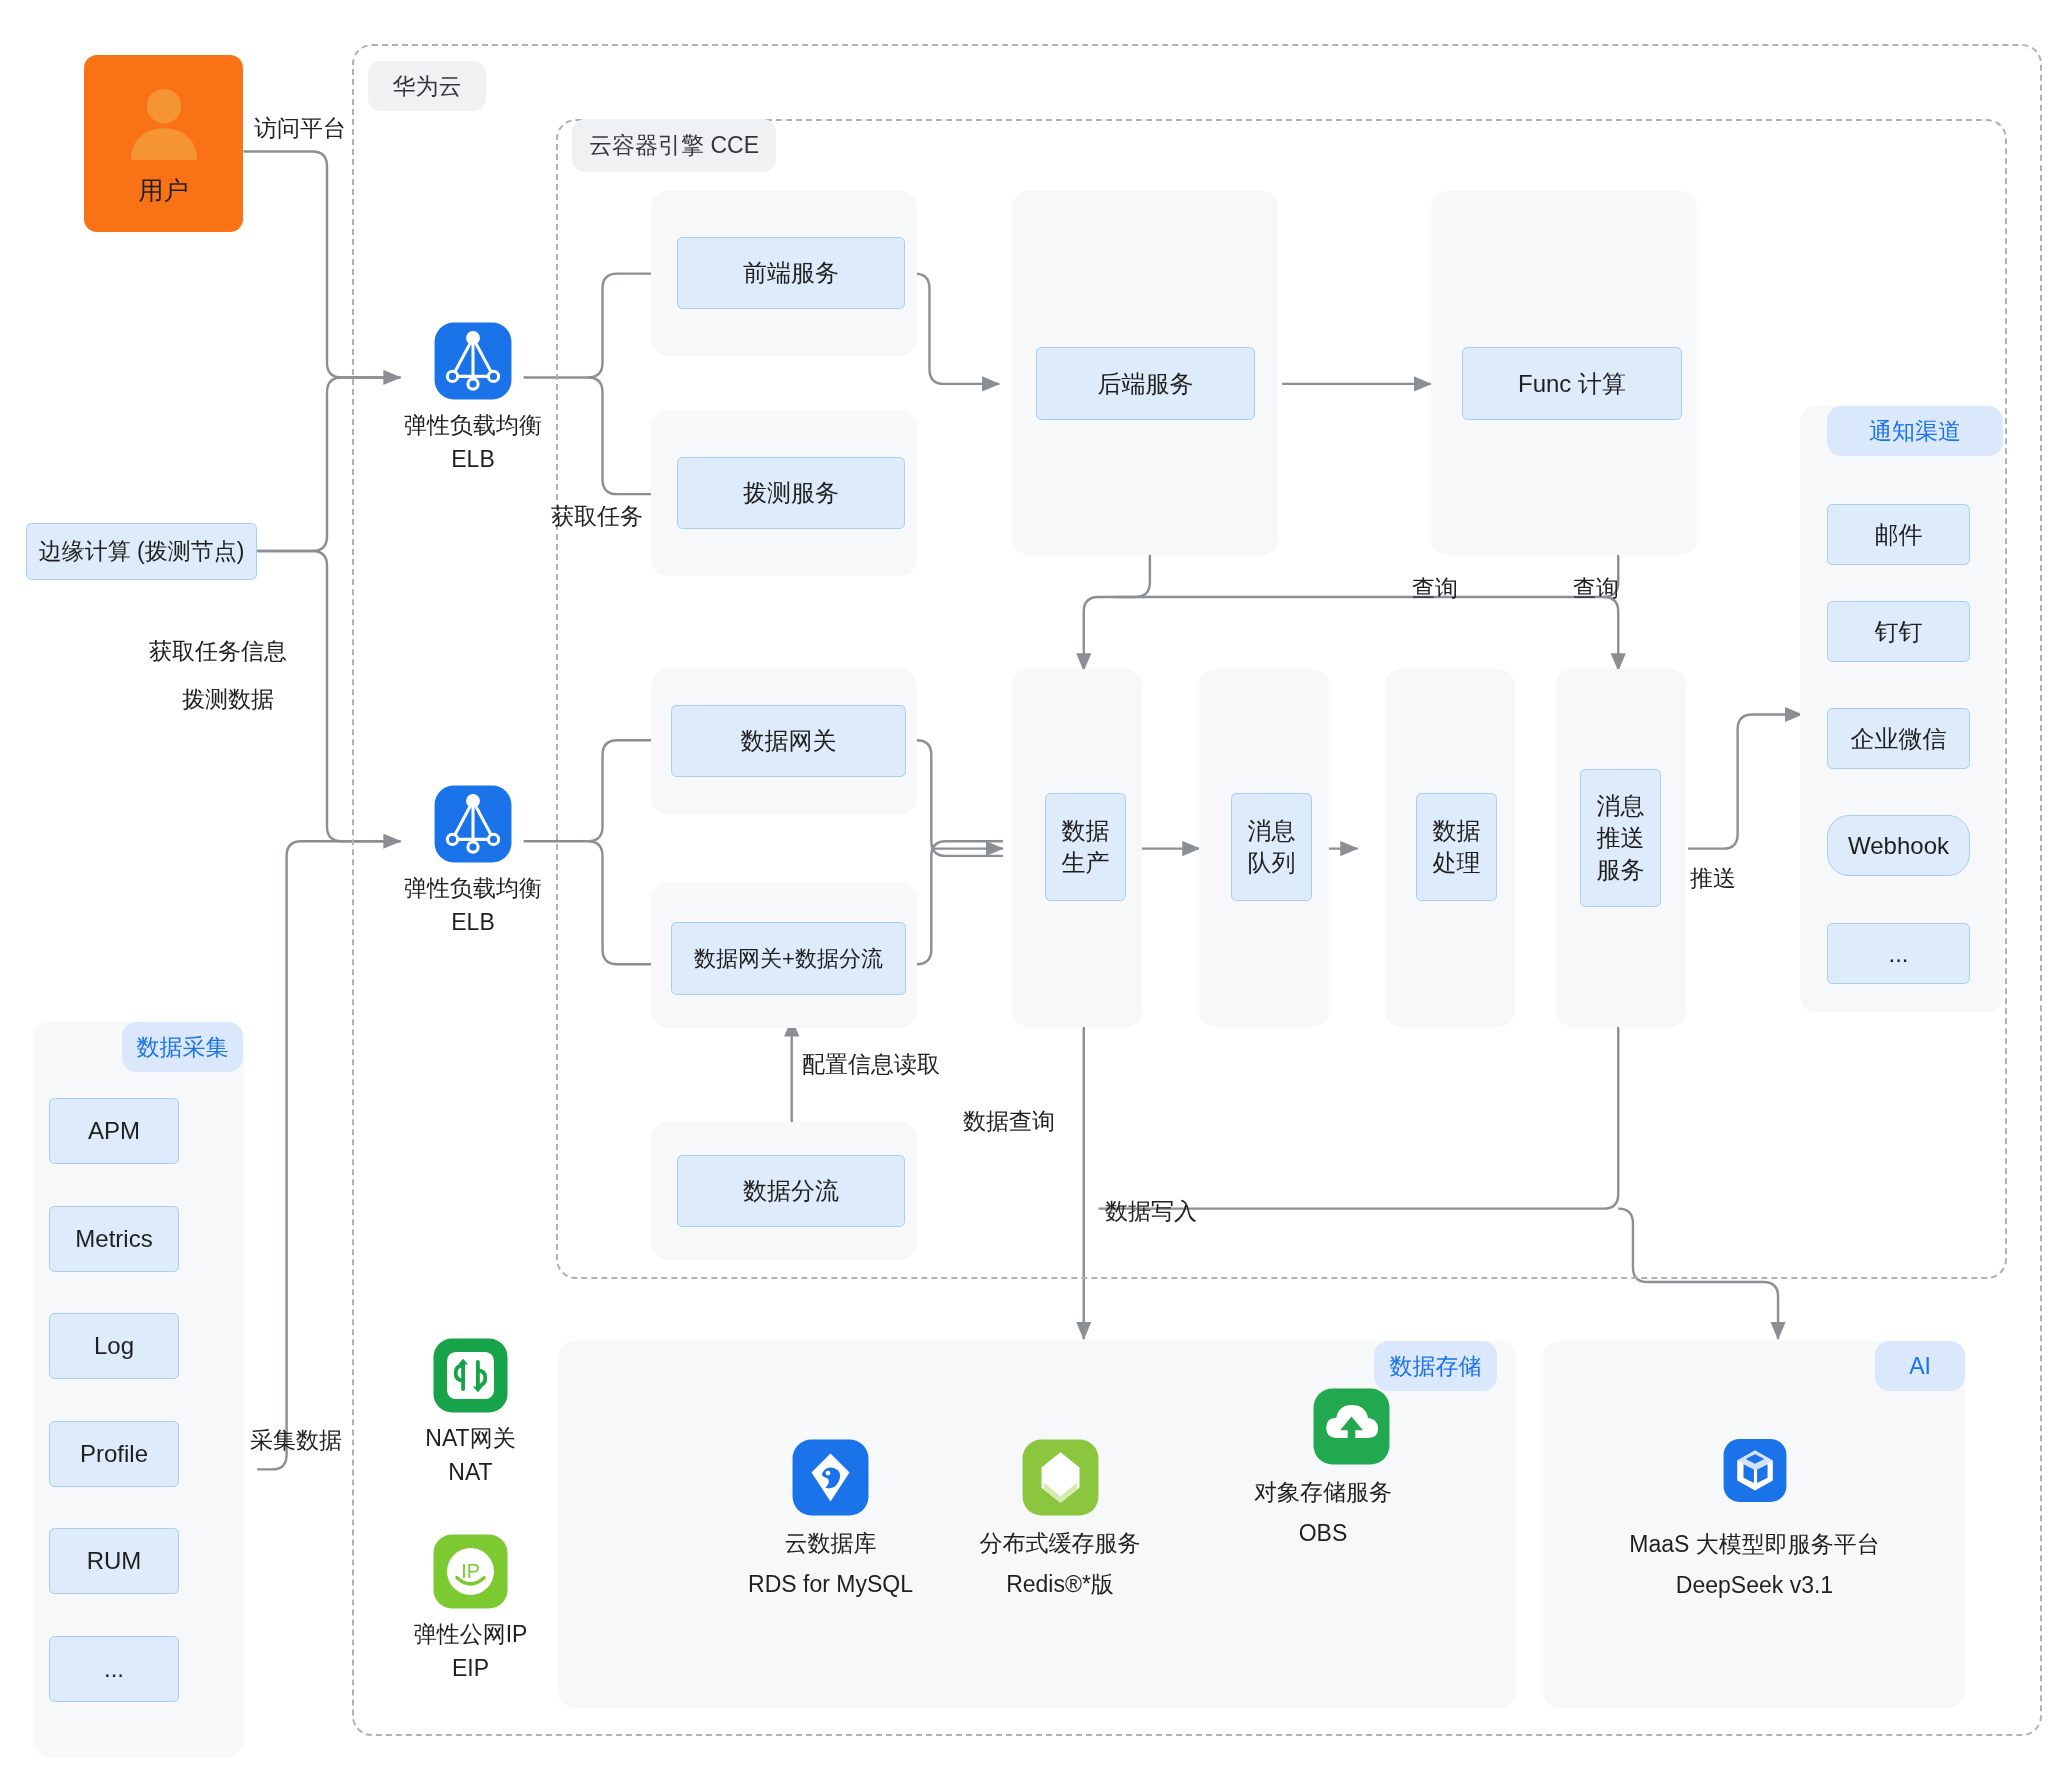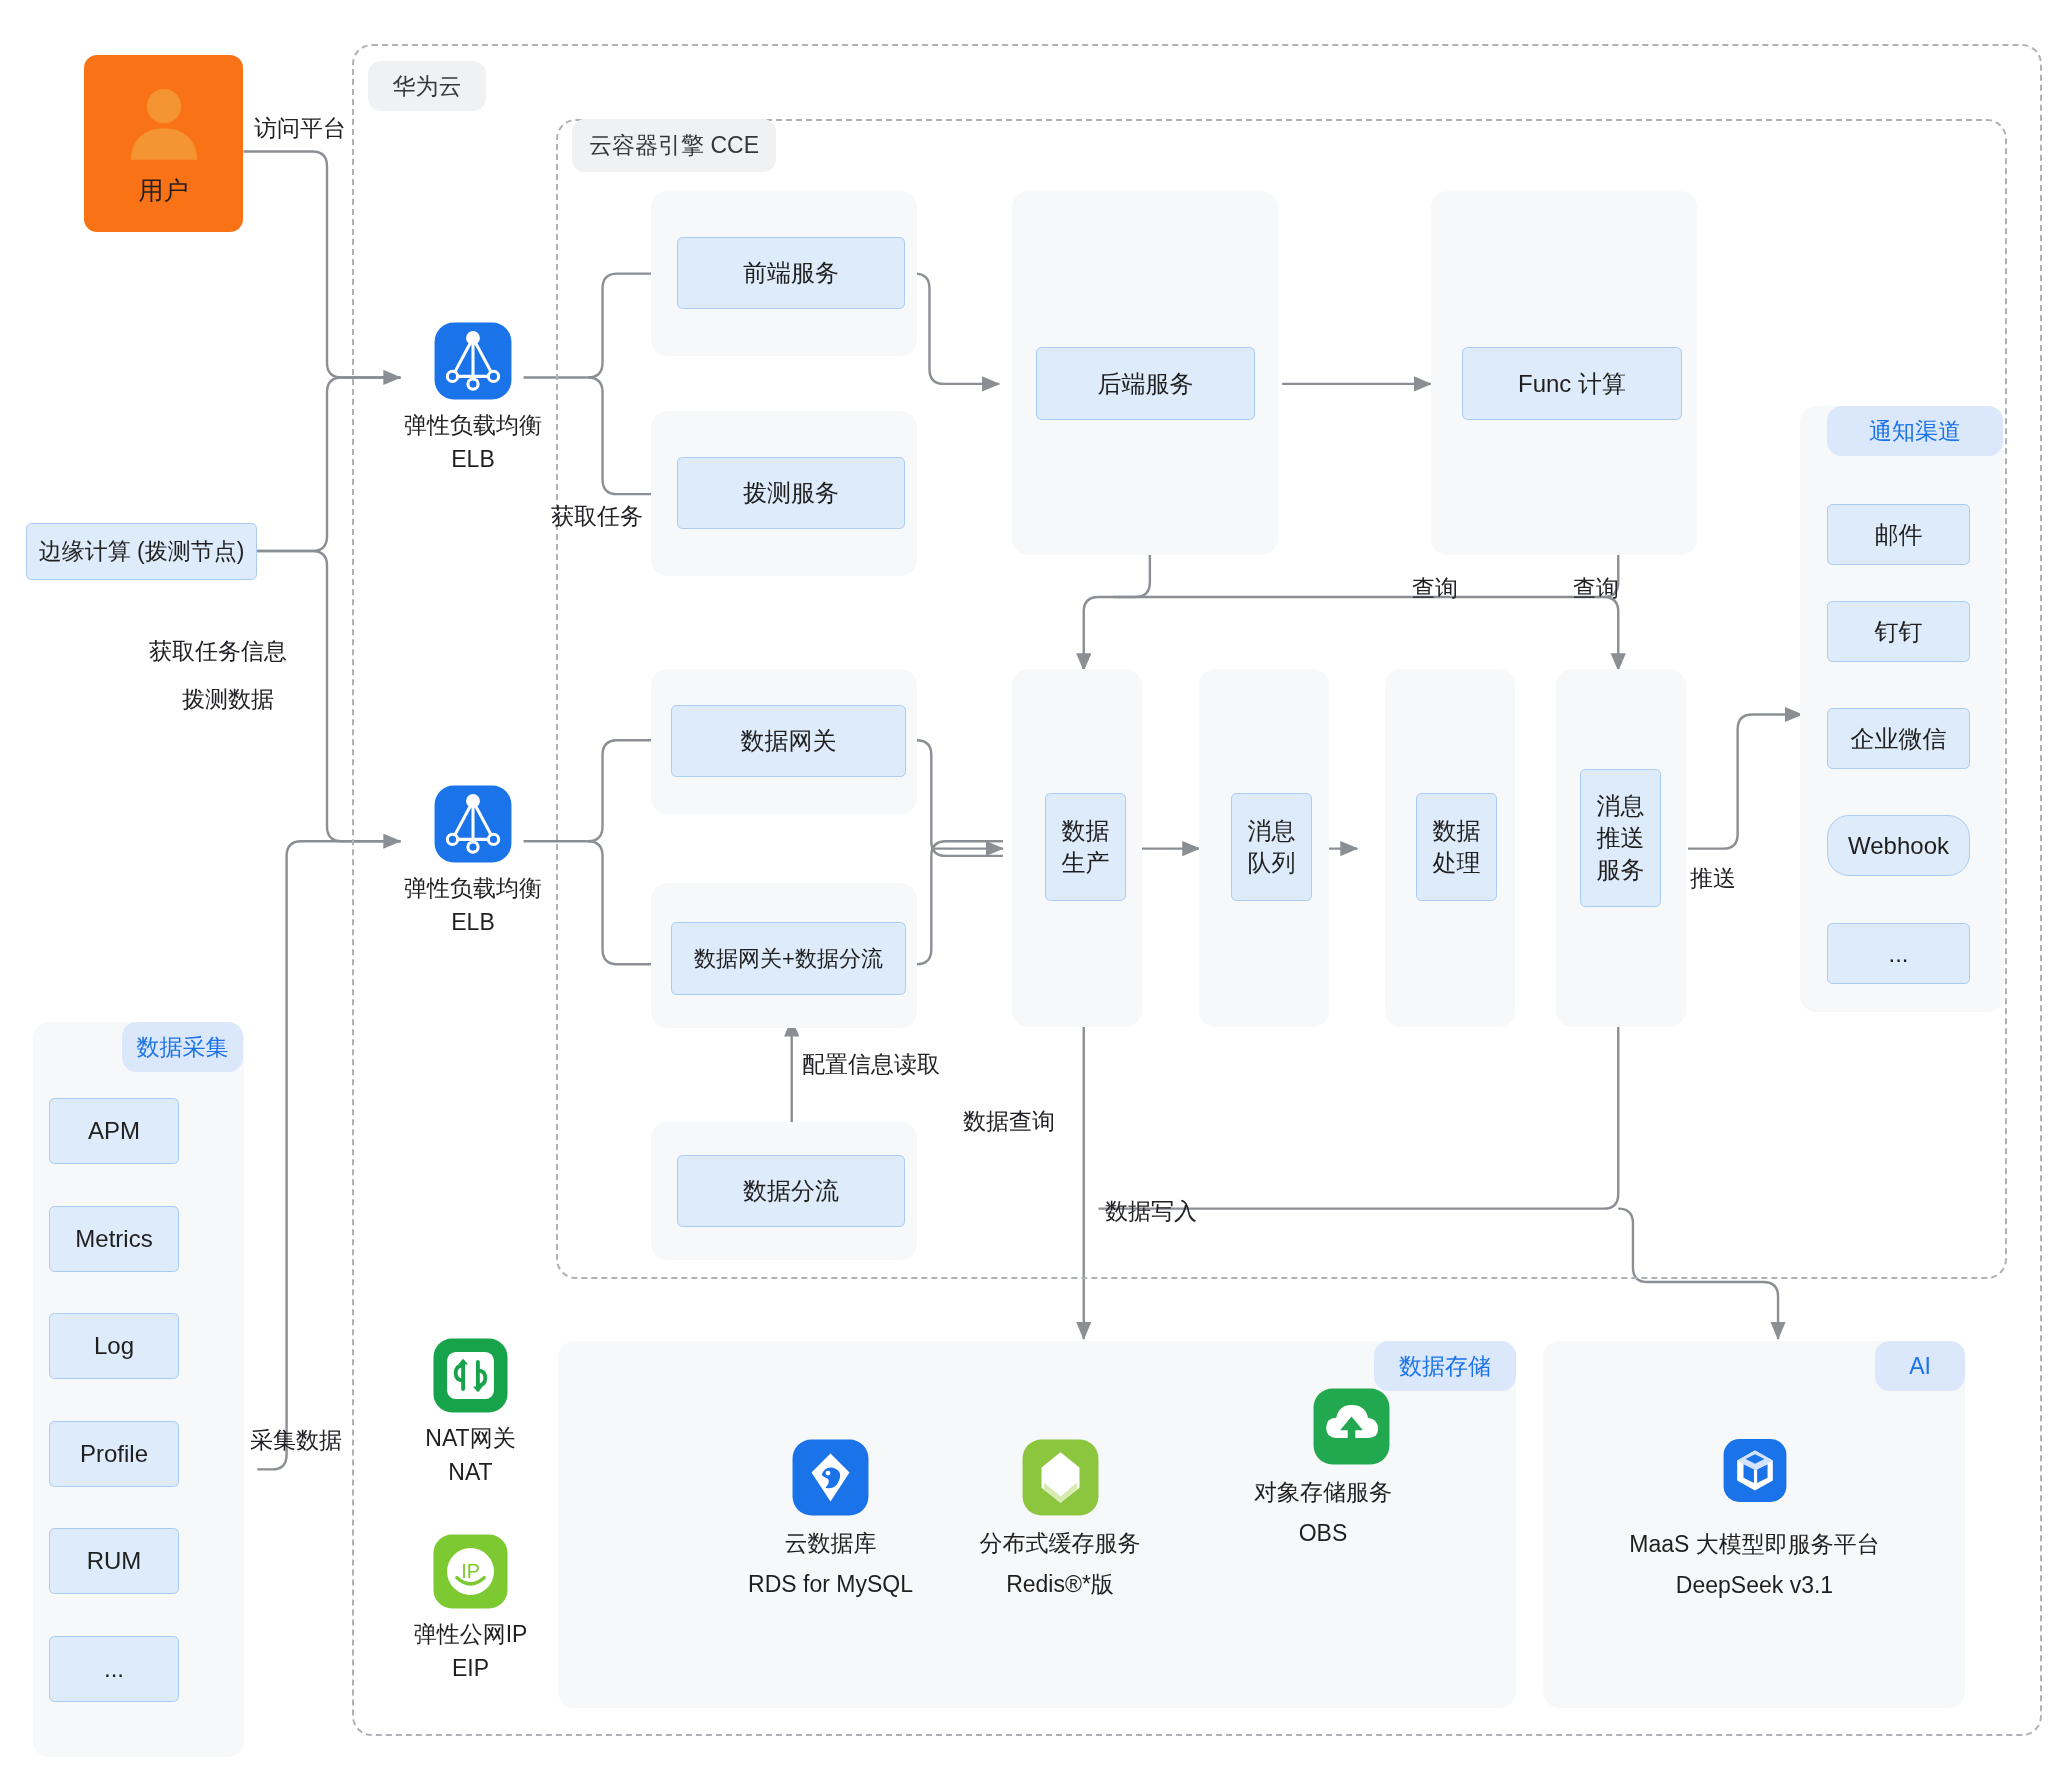--- a/index.html
+++ b/index.html
@@ -228,21 +228,21 @@
       <text x="32" y="33" font-family="Liberation Sans, sans-serif" font-size="16" fill="#7dc931" text-anchor="middle" dominant-baseline="middle">IP</text>
       <path d="M21,37 Q32,47 43,37" stroke="#7dc931" stroke-width="2.8" fill="none" stroke-linecap="round"></path>
     </svg>
     <div style="margin-top:7.3px;">
       <div>弹性公网IP</div>
       <div>EIP</div>
     </div>
   </div>
 
   <div class="abs greypanel" style="left:558px;top:1341px;width:958px;height:367px;"></div>
-  <div class="abs bluetab" style="left:1374px;top:1341px;width:142px;height:50px;">数据存储</div>
+  <div class="abs bluetab" style="left:1374px;top:1341px;width:123px;height:50px;">数据存储</div>
 
   <div class="abs iconlabel" style="left:725px;top:1437px;width:211px;height:165px;">
     <svg width="81" height="81" viewBox="0 0 64 64">
       <rect x="2" y="2" width="60" height="60" rx="15" fill="#1a73e8"></rect>
       <path d="M32 13 L47 28 L32 51 L17 28 Z" fill="#fff"></path>
       <path d="M25,30 Q28,22 36,25 Q42,28 38,36 Q35,42 28,40 Q32,36 30,33 Q27,32 25,30 Z" fill="#1a73e8"></path>
       <circle cx="30" cy="28.5" r="1.9" fill="#fff"></circle>
     </svg>
     <div style="margin-top:9.2px;">
       <div>云数据库</div>

